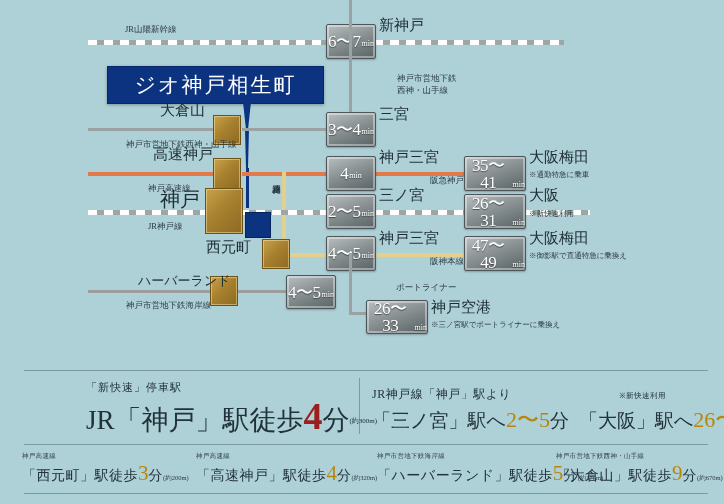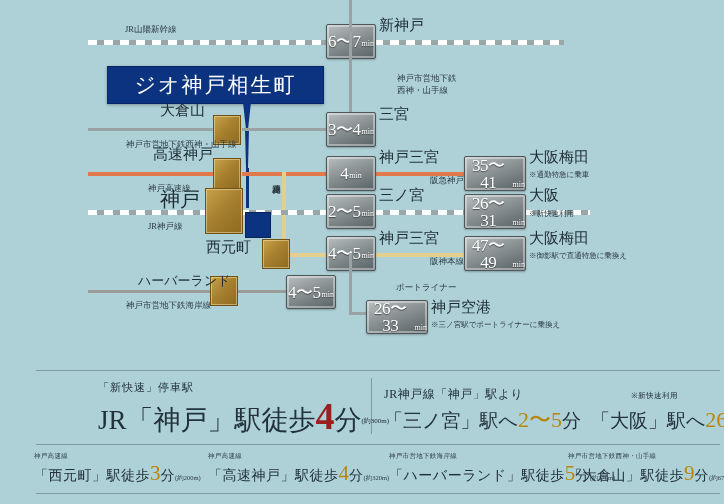--- a/index.html
+++ b/index.html
@@ -71,21 +71,21 @@
   #plate{
     position:absolute;left:107px;top:66px;width:215px;height:36px;
     background:#0b3380;border:1px solid #08276a;
     display:flex;align-items:center;justify-content:center;
     color:#fff;font-size:21px;letter-spacing:2px;
     box-shadow:0 1px 3px rgba(0,0,0,.3);
   }
   .tail-line{position:absolute;background:#0b3380;}
 
   
-  #bottom{position:absolute;left:16px;top:360px;width:675px;height:144px;}
+  #bottom{position:absolute;left:4px;top:360px;width:675px;height:144px;}
   .hr{position:absolute;height:1px;background:#7d9aa1;}
   .vr{position:absolute;width:1px;background:#7d9aa1;}
 
   .hero{position:absolute;white-space:nowrap;}
   .hero .small{font-size:11px;letter-spacing:1px;}
   .hero .mainline{font-size:27px;letter-spacing:0px;}
   .hero .bignum{font-size:38px;color:#9c1f1f;font-weight:bold;}
   .sup{font-size:7px;vertical-align:super;}
 
   .rightblock{position:absolute;white-space:nowrap;}

